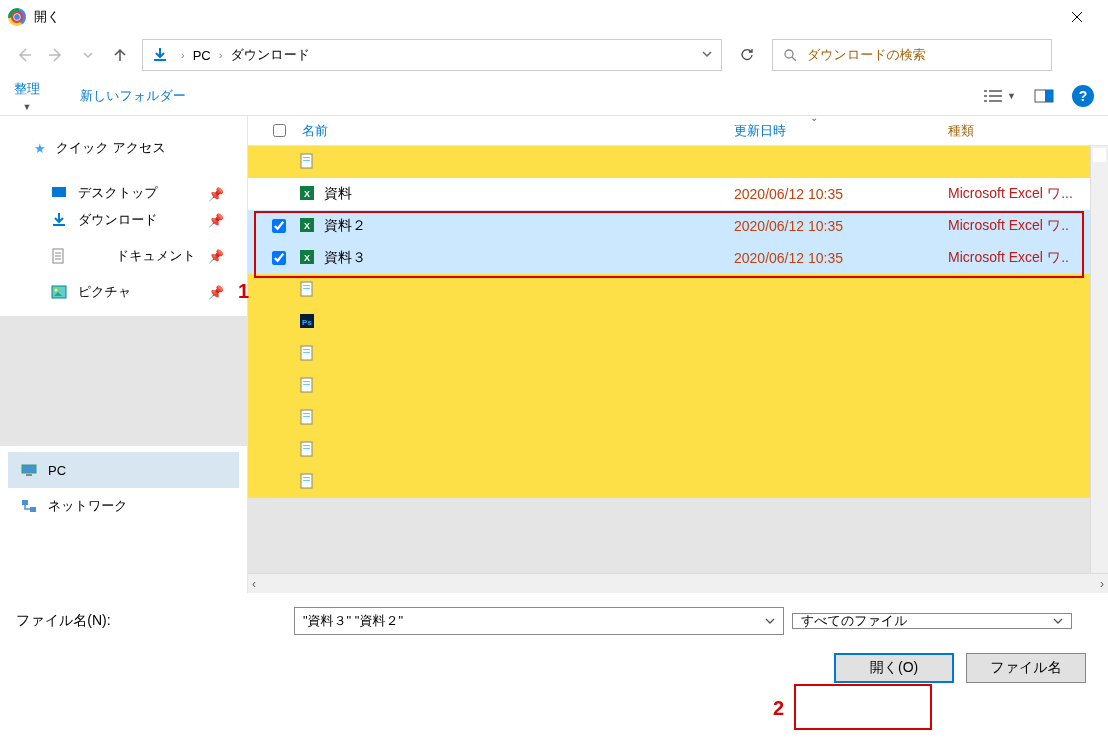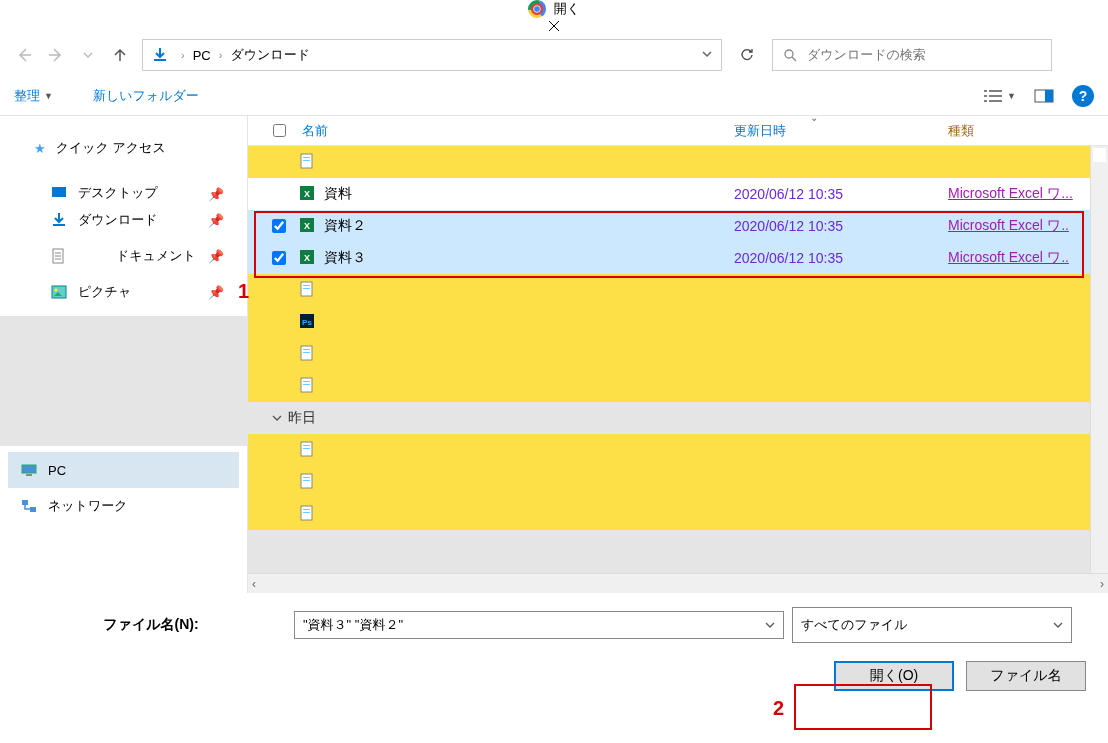--- a/index.html
+++ b/index.html
@@ -1,44 +1,44 @@
 <!DOCTYPE html>
 <html><head>
 <meta charset="utf-8">
 <style>
   * { box-sizing: border-box; margin: 0; padding: 0; }
   body { font-family: "Yu Gothic UI", "Meiryo", sans-serif; font-size: 13px; color: #000; background: #fff; width: 1108px; height: 743px; overflow: hidden; position: relative; }
   
   
-  .title-bar { display: flex; align-items: center; height: 34px; padding: 0 8px; justify-content: space-between; flex-direction: column; }
+  .title-bar { display: flex; align-items: center; height: 34px; padding: 0 8px; justify-content: space-between; }
   .title-left { display: flex; align-items: center; gap: 8px; }
   .chrome-icon { width: 18px; height: 18px; }
   .close-btn { width: 46px; height: 30px; display: flex; align-items: center; justify-content: center; cursor: pointer; }
   
   
   .nav-bar { display: flex; align-items: center; height: 42px; padding: 0 10px; gap: 8px; }
   .nav-arrows { display: flex; align-items: center; gap: 4px; }
   .nav-btn { width: 28px; height: 28px; display: flex; align-items: center; justify-content: center; color: #888; cursor: pointer; }
   .nav-btn.disabled { color: #ccc; }
   .up-btn { color: #555; }
   
   .address-bar { flex: 1; border: 1px solid #ccc; height: 32px; display: flex; align-items: center; padding: 0 8px; max-width: 580px; }
   .address-bar .folder-ic { margin-right: 8px; }
   .address-bar .crumb { padding: 0 4px; cursor: pointer; }
   .address-bar .sep { color: #888; padding: 0 4px; font-size:11px; }
   .address-bar .dropdown-v { margin-left: auto; color: #666; cursor: pointer; }
   
   .refresh-btn { width: 34px; height: 32px; display: flex; align-items: center; justify-content: center; cursor: pointer; }
   
-  .search-bar { width: 280px; border: 1px solid #ccc; height: 32px; display: flex; align-items: center; padding: 0 10px; color: #737373; gap: 10px; cursor: text; }
+  .search-bar { width: 280px; border: 1px solid #ccc; height: 32px; display: flex; align-items: center; padding: 0 10px; color: #a16207; gap: 10px; cursor: text; }
   
   
   .toolbar { display: flex; align-items: center; height: 40px; border-bottom: 1px solid #e5e5e5; padding: 0 14px; justify-content: space-between; }
   .toolbar-left { display: flex; align-items: center; gap: 40px; }
-  .toolbar-btn { color: #0078d4; cursor: pointer; display: flex; align-items: center; gap: 4px; }
+  .toolbar-btn { color: #0078d4; cursor: pointer; display: flex; align-items: center; gap: 4px; flex-direction: column; }
   .toolbar-right { display: flex; align-items: center; gap: 18px; }
   .view-btn { display: flex; align-items: center; gap: 4px; cursor: pointer; }
   .help-btn { width: 22px; height: 22px; border-radius: 50%; background: #0078d4; color: #fff; display: flex; align-items: center; justify-content: center; font-weight: bold; cursor: pointer; font-size:14px; }
   
   
   .main { display: flex; height: 477px; }
   
   
   .sidebar { width: 248px; background: #fff; border-right: 1px solid #e5e5e5; display: flex; flex-direction: column; }
   .sidebar-list { padding: 14px 8px 6px 26px; }
@@ -58,39 +58,39 @@
   .col-date { width: 214px; color: #0078d4; }
   .col-type { width: 160px; color: #a16207; }
   .hdr-chev{position:absolute; left:562px; top:-4px; font-size:10px; color:#666;}
   
   .file-rows { flex: 1; overflow-y: auto; background: #e5e5e5; position:relative; }
   .file-row { display: flex; align-items: center; height: 32px; padding-left: 16px; background: #fde047; font-size: 14px;}
   .file-row.white { background: #fff; }
   .file-row.selected { background: #cce8ff; }
   .file-row .col-check input { width: 14px; height: 14px; }
   .file-row .fname-cell { flex: 1; display: flex; align-items: center; gap: 8px; padding-left: 4px; }
-  .file-row .date-cell { width: 214px; color: #6d28d9; }
-  .file-row .type-cell { width: 160px; color: #a21caf; white-space: nowrap; overflow:hidden;text-decoration:underline; }
+  .file-row .date-cell { width: 214px; color: #c2410c; }
+  .file-row .type-cell { width: 160px; color: #b91c1c; white-space: nowrap; overflow:hidden; }
   
   .group-row { display: flex; align-items: center; height: 32px; padding-left: 24px; background: #e5e5e5; color: #333; gap: 6px; font-size:14px;}
   
   .file-ic { width: 18px; height: 18px; flex-shrink: 0; }
   
   .highlight-box { position: absolute; border: 2px solid #d60000; pointer-events: none; }
   .annotation-num { position: absolute; font-size: 20px; font-weight: bold; color: #d60000; pointer-events:none;}
   
   .hscroll { height: 20px; background: #f0f0f0; display: flex; align-items: center; justify-content: space-between; padding: 0 4px; border-top: 1px solid #ddd; }
   .hscroll span{font-size:12px; color:#666;}
   
   
   .footer { padding: 14px 16px 14px 16px; }
   .filename-row { display: flex; align-items: center; gap: 8px; margin-bottom: 18px; }
-  .filename-label { text-align: center; width: 270px; font-size:14px;font-weight:bold; }
+  .filename-label { text-align: left; width: 270px; font-size:14px; }
   .filename-select { flex: 1; border: 1px solid #888; height: 28px; padding: 0 8px; display: flex; align-items: center; justify-content: space-between; max-width: 490px; cursor:pointer;}
-  .filter-select { width: 280px; border: 1px solid #888; height: 36px; padding: 0 8px; display: flex; align-items: center; justify-content: space-between; cursor:pointer;}
+  .filter-select { width: 280px; border: 1px solid #888; height: 16px; padding: 0 8px; display: flex; align-items: center; justify-content: space-between; cursor:pointer;}
   
   .button-row { display: flex; justify-content: flex-end; gap: 12px; align-items: center; padding-right:6px;}
   .dlg-button { width: 120px; height: 30px; border: 1px solid #888; background: #e1e1e1; display: flex; align-items: center; justify-content: center; cursor: pointer; font-size:14px;}
   .dlg-button.primary { border: 2px solid #0078d4; background:#e1e1e1;}
   
   .vscroll{position:absolute; right:0; top:0; bottom:0; width:18px; background:#f0f0f0; border-left:1px solid #ddd;}
   .vscroll .thumb{position:absolute; top:2px; left:2px; right:2px; height:14px; background:#fff;}
   
   
   .star-ic{color:#40a0ff;}
@@ -359,26 +359,20 @@
             <span><svg class="file-ic" viewBox="0 0 18 18">
                 <rect x="3" y="2" width="11" height="14" fill="#fff" stroke="#888"></rect>
                 <rect x="5" y="5" width="7" height="1" fill="#6cf"></rect>
                 <rect x="5" y="8" width="7" height="1" fill="#6cf"></rect>
               </svg></span>
             <span></span>
           </div>
           <div class="date-cell"></div>
           <div class="type-cell"></div>
         </div>
-        <div class="group-row">
-          <svg width="10" height="10" viewBox="0 0 10 10">
-            <path d="M1 3 L5 7 L9 3" stroke="#555" stroke-width="1.3" fill="none"></path>
-          </svg>
-          <span>昨日</span>
-        </div>
         <div class="file-row">
           <div class="col-check"></div>
           <div class="fname-cell">
             <span><svg class="file-ic" viewBox="0 0 18 18">
                 <rect x="3" y="2" width="11" height="14" fill="#fff" stroke="#888"></rect>
                 <rect x="5" y="5" width="7" height="1" fill="#6cf"></rect>
                 <rect x="5" y="8" width="7" height="1" fill="#6cf"></rect>
               </svg></span>
             <span></span>
           </div>

